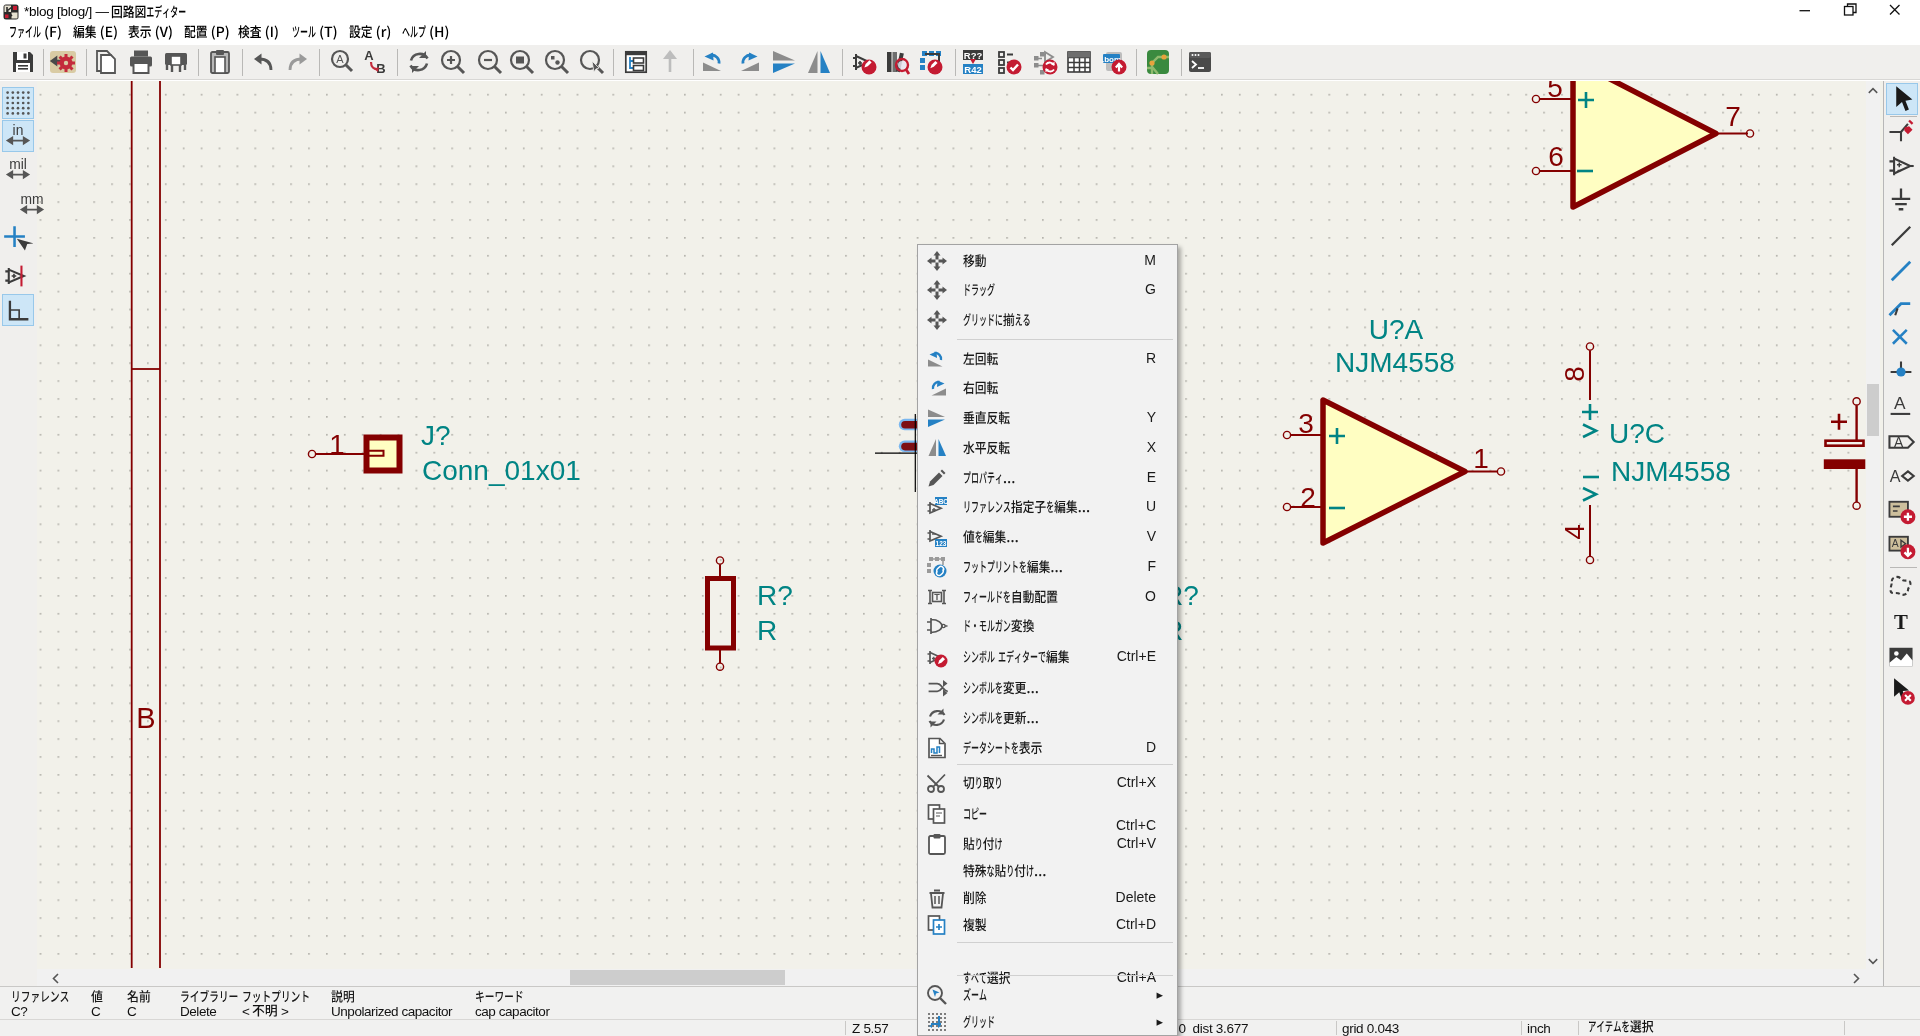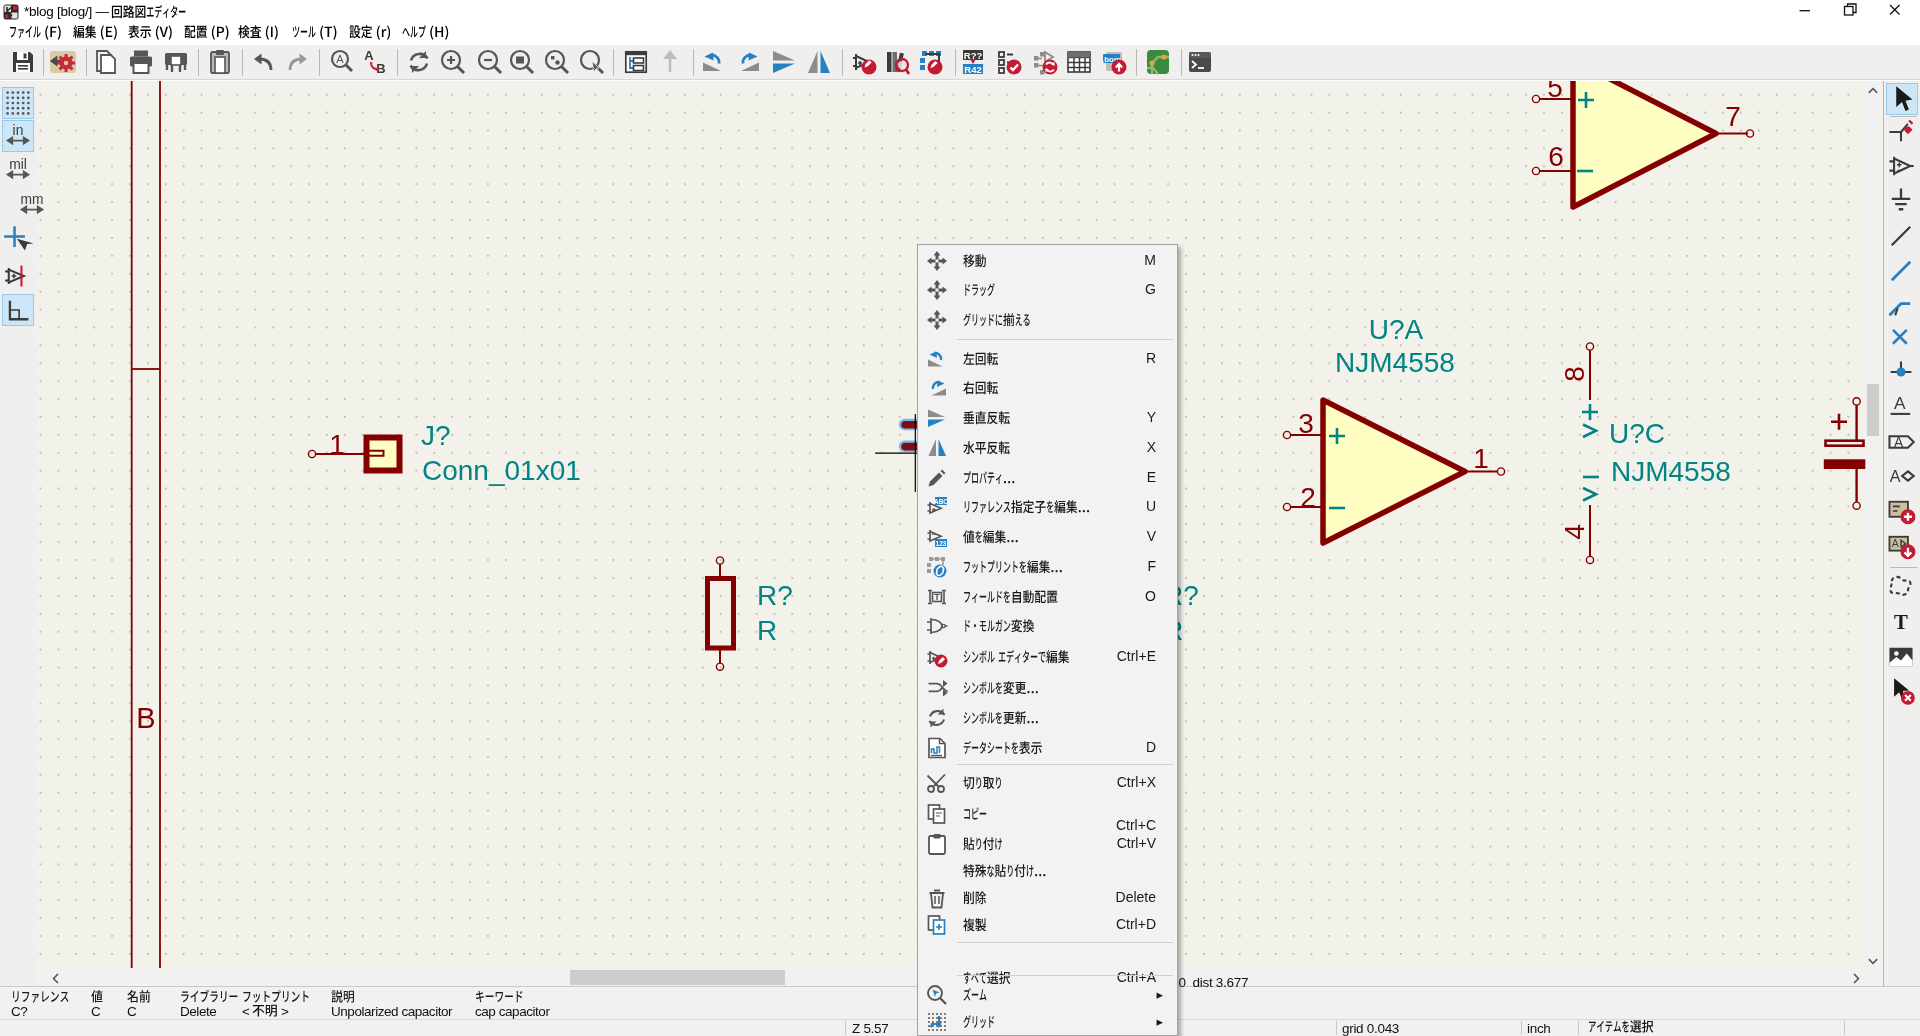--- a/index.html
+++ b/index.html
@@ -533,21 +533,21 @@
 <span class="sbtxt" style="left:180px;top:1004px;font-size:13.5px;letter-spacing:-0.45px">Delete</span>
 <span class="sbtxt" style="left:331px;top:1004px;font-size:13.5px;letter-spacing:-0.45px">Unpolarized capacitor</span>
 <span class="sbtxt" style="left:475px;top:1004px;font-size:13.5px;letter-spacing:-0.45px">cap capacitor</span>
 <span class="sbtxt" style="left:242px;top:1004px;font-size:13.5px">&lt;</span>
 <svg class="jps " style="left:252px;top:1001.5px" width="25.65" height="18.9" viewBox="0 -13.5 25.65 18.9">
     <path d="M0.9 -10.5H12V-9.2H0.9ZM7.1 -6.3 8 -7.1Q8.6 -6.7 9.2 -6.3Q9.8 -5.8 10.4 -5.3Q11 -4.8 11.5 -4.3Q12 -3.9 12.4 -3.5L11.4 -2.5Q11.1 -2.9 10.6 -3.4Q10.1 -3.8 9.5 -4.4Q8.9 -4.9 8.3 -5.4Q7.7 -5.9 7.1 -6.3ZM6.7 -10 8.1 -9.5Q7.4 -8.1 6.3 -6.8Q5.3 -5.4 4.1 -4.3Q2.8 -3.2 1.3 -2.4Q1.2 -2.5 1.1 -2.7Q0.9 -2.9 0.8 -3.2Q0.6 -3.4 0.5 -3.5Q1.6 -4 2.5 -4.8Q3.4 -5.5 4.2 -6.4Q5.1 -7.2 5.7 -8.1Q6.3 -9.1 6.7 -10ZM5.7 -7.1 7.1 -8.4V-8.4V1.1H5.7Z M14.4 -10.6H18.1V-2.4H14.4V-3.6H17V-9.4H14.4ZM14.5 -7.2H17.5V-6H14.5ZM19.9 -10.8H24V-9.7H19.9ZM19.9 -7.6H24V-6.4H19.9ZM19.8 -4.3H24V-3.2H19.8ZM13.8 -10.6H14.9V-1.2H13.8ZM23.6 -10.8H24.8V-0.4Q24.8 0.1 24.7 0.4Q24.5 0.7 24.2 0.9Q23.9 1 23.3 1.1Q22.8 1.1 21.9 1.1Q21.9 0.9 21.8 0.7Q21.8 0.5 21.7 0.3Q21.6 0 21.5 -0.1Q21.9 -0.1 22.3 -0.1Q22.6 -0.1 22.9 -0.1Q23.2 -0.1 23.3 -0.1Q23.5 -0.1 23.5 -0.2Q23.6 -0.3 23.6 -0.4ZM19.2 -10.8H20.4V-6Q20.4 -5.1 20.3 -4.1Q20.2 -3.2 19.9 -2.2Q19.6 -1.2 19.1 -0.3Q18.6 0.5 17.7 1.2Q17.6 1.1 17.4 0.9Q17.3 0.8 17.1 0.6Q16.9 0.4 16.8 0.4Q17.6 -0.3 18.1 -1.1Q18.6 -1.8 18.8 -2.7Q19 -3.5 19.1 -4.4Q19.2 -5.2 19.2 -6Z" fill="#111"></path>
   </svg>
 <span class="sbtxt" style="left:281px;top:1004px;font-size:13.5px">&gt;</span>
 <div class="abs" style="left:0;top:1019px;width:1920px;height:1px;background:#d8d7d5"></div>
 <span class="sbtxt" style="left:852px;top:1021px;font-size:13.5px;letter-spacing:-0.3px">Z 5.57</span>
-<span class="sbtxt" style="left:1178.5px;top:975px;font-size:13.5px;letter-spacing:-0.3px">0&nbsp;&nbsp;dist 3.677</span>
+<span class="sbtxt" style="left:1178.5px;top:1021px;font-size:13.5px;letter-spacing:-0.3px">0&nbsp;&nbsp;dist 3.677</span>
 <span class="sbtxt" style="left:1342px;top:1021px;font-size:13.5px;letter-spacing:-0.3px">grid 0.043</span>
 <span class="sbtxt" style="left:1527px;top:1021px;font-size:13.5px;letter-spacing:-0.3px">inch</span>
 <svg class="jps " style="left:1588px;top:1018px" width="65.61" height="18.9" viewBox="0 -13.5 65.61 18.9">
     <path d="M7.9 -9.1Q7.8 -9 7.7 -8.8Q7.7 -8.7 7.6 -8.6Q7.4 -8.1 7.1 -7.4Q6.8 -6.7 6.4 -6Q6 -5.3 5.6 -4.8L4.9 -5.7Q5.1 -6 5.4 -6.4Q5.7 -6.7 5.9 -7.1Q6.1 -7.5 6.3 -7.9Q6.5 -8.2 6.6 -8.5Q6.5 -8.5 6.2 -8.5Q5.9 -8.5 5.5 -8.5Q5.1 -8.5 4.7 -8.5Q4.2 -8.5 3.8 -8.5Q3.4 -8.5 3 -8.5Q2.6 -8.5 2.3 -8.5Q2.1 -8.5 2 -8.5Q1.7 -8.5 1.5 -8.5Q1.3 -8.5 1 -8.5V-9.9Q1.2 -9.9 1.5 -9.9Q1.7 -9.8 2 -9.8Q2.1 -9.8 2.4 -9.8Q2.6 -9.8 3 -9.8Q3.4 -9.8 3.9 -9.8Q4.3 -9.8 4.8 -9.8Q5.2 -9.8 5.6 -9.8Q6 -9.8 6.3 -9.8Q6.6 -9.8 6.7 -9.8Q6.8 -9.8 6.9 -9.8Q7 -9.8 7.2 -9.9Q7.3 -9.9 7.4 -9.9ZM4.5 -7.3Q4.5 -6.3 4.5 -5.3Q4.4 -4.4 4.3 -3.5Q4.2 -2.7 3.9 -2Q3.7 -1.2 3.3 -0.6Q2.8 0.1 2.2 0.6L1.4 -0.4Q1.6 -0.5 1.8 -0.7Q2 -0.8 2.2 -1.1Q2.7 -1.5 2.9 -2.1Q3.2 -2.6 3.4 -3.3Q3.5 -3.9 3.5 -4.7Q3.6 -5.4 3.6 -6.3Q3.6 -6.5 3.6 -6.8Q3.6 -7 3.5 -7.3Z M9 -5Q10.1 -5.5 11 -6.2Q12 -6.8 12.7 -7.5Q13.1 -8 13.5 -8.5Q13.9 -9 14.3 -9.6Q14.7 -10.2 15 -10.7L15.7 -9.7Q15.3 -9 14.9 -8.5Q14.5 -7.9 14 -7.3Q13.5 -6.8 13 -6.3Q12.6 -5.8 12 -5.4Q11.4 -4.9 10.7 -4.5Q10.1 -4 9.4 -3.7ZM12.5 -6.8 13.4 -7.2V-1.1Q13.4 -0.8 13.4 -0.5Q13.4 -0.2 13.5 0.1Q13.5 0.4 13.5 0.5H12.5Q12.5 0.4 12.5 0.1Q12.5 -0.2 12.5 -0.5Q12.5 -0.8 12.5 -1.1Z M18.5 -10.2Q18.7 -10.1 18.9 -10.1Q19.1 -10.1 19.3 -10.1Q19.5 -10.1 19.8 -10.1Q20.1 -10.1 20.6 -10.1Q21 -10.1 21.4 -10.1Q21.9 -10.1 22.2 -10.1Q22.5 -10.1 22.7 -10.1Q22.9 -10.1 23.1 -10.1Q23.3 -10.1 23.5 -10.2V-8.8Q23.3 -8.8 23.1 -8.8Q22.9 -8.8 22.7 -8.8Q22.5 -8.8 22.2 -8.8Q21.9 -8.8 21.4 -8.8Q21 -8.8 20.6 -8.8Q20.1 -8.8 19.8 -8.8Q19.5 -8.8 19.3 -8.8Q19.1 -8.8 18.9 -8.8Q18.7 -8.8 18.5 -8.8ZM17.5 -6.7Q17.7 -6.7 17.9 -6.7Q18.1 -6.7 18.3 -6.7Q18.4 -6.7 18.7 -6.7Q19 -6.7 19.5 -6.7Q19.9 -6.7 20.5 -6.7Q21 -6.7 21.5 -6.7Q22.1 -6.7 22.5 -6.7Q23 -6.7 23.3 -6.7Q23.6 -6.7 23.7 -6.7Q23.9 -6.7 24.1 -6.7Q24.3 -6.7 24.4 -6.7V-5.3Q24.3 -5.4 24.1 -5.4Q23.9 -5.4 23.7 -5.4Q23.6 -5.4 23.3 -5.4Q23 -5.4 22.5 -5.4Q22.1 -5.4 21.5 -5.4Q21 -5.4 20.5 -5.4Q19.9 -5.4 19.5 -5.4Q19 -5.4 18.7 -5.4Q18.4 -5.4 18.3 -5.4Q18.1 -5.4 17.9 -5.4Q17.7 -5.4 17.5 -5.3ZM21.6 -6Q21.6 -4.7 21.5 -3.7Q21.3 -2.6 21.1 -1.8Q20.9 -1.3 20.7 -0.9Q20.4 -0.4 20.1 0Q19.8 0.4 19.4 0.7L18.6 -0.2Q19.1 -0.5 19.5 -1Q19.9 -1.6 20.2 -2.2Q20.5 -3 20.6 -3.9Q20.7 -4.9 20.7 -6Z M29.6 -10.1Q29.5 -9.8 29.4 -9.5Q29.4 -9.2 29.3 -8.7Q29.2 -8.4 29.1 -7.8Q29 -7.2 28.8 -6.5Q28.7 -5.8 28.5 -5Q28.4 -4.2 28.2 -3.5Q28.1 -2.8 27.9 -2.2Q27.8 -1.6 27.7 -1.3L26.7 -1.3Q26.9 -1.7 27 -2.3Q27.1 -2.9 27.3 -3.7Q27.5 -4.4 27.6 -5.2Q27.8 -6 27.9 -6.7Q28.1 -7.5 28.2 -8.1Q28.3 -8.7 28.4 -9.1Q28.4 -9.5 28.5 -9.9Q28.5 -10.2 28.6 -10.5ZM31.2 -5.7Q31.4 -5.1 31.6 -4.4Q31.9 -3.7 32.2 -2.9Q32.4 -2.1 32.6 -1.4Q32.9 -0.7 33 -0.1L32.1 0.5Q32 -0.1 31.8 -0.8Q31.6 -1.6 31.3 -2.4Q31.1 -3.2 30.8 -3.9Q30.6 -4.6 30.3 -5.1ZM26.5 -1.7Q26.8 -1.7 27.2 -1.8Q27.7 -1.8 28.1 -1.9Q28.6 -2 29.1 -2.1Q29.7 -2.1 30.1 -2.2Q30.6 -2.3 31 -2.4Q31.4 -2.5 31.7 -2.6L31.9 -1.2Q31.6 -1.2 31.2 -1.1Q30.8 -1 30.3 -0.9Q29.8 -0.8 29.2 -0.7Q28.7 -0.6 28.2 -0.5Q27.7 -0.4 27.3 -0.4Q26.9 -0.3 26.6 -0.3Q26.4 -0.2 26.2 -0.2Q26 -0.1 25.8 -0.1L25.7 -1.7Q25.9 -1.7 26.1 -1.7Q26.3 -1.7 26.5 -1.7Z M37.4 -10.7Q37.4 -10.4 37.3 -9.8Q37.2 -9.2 37 -8.5Q36.9 -8 36.7 -7.4Q36.5 -6.8 36.3 -6.3Q36.4 -6.4 36.6 -6.5Q36.8 -6.6 37 -6.6Q37.2 -6.7 37.3 -6.7Q37.8 -6.7 38.2 -6.2Q38.5 -5.8 38.5 -4.9Q38.5 -4.6 38.5 -4.2Q38.5 -3.8 38.5 -3.4Q38.5 -3 38.5 -2.6Q38.6 -2.1 38.6 -1.8H37.8Q37.8 -2.1 37.8 -2.4Q37.8 -2.8 37.8 -3.1Q37.8 -3.5 37.8 -3.9Q37.8 -4.2 37.8 -4.5Q37.8 -5.1 37.6 -5.4Q37.3 -5.6 37.1 -5.6Q36.7 -5.6 36.3 -5.4Q35.9 -5.1 35.7 -4.7Q35.5 -4.4 35.3 -4Q35.1 -3.7 34.9 -3.2L34.2 -4.1Q34.8 -5 35.2 -5.8Q35.6 -6.6 35.8 -7.3Q36.1 -8 36.2 -8.7Q36.4 -9.2 36.5 -9.8Q36.5 -10.4 36.6 -10.9ZM34.4 -9.4Q34.8 -9.3 35.2 -9.3Q35.6 -9.2 35.9 -9.2Q36.4 -9.2 37.1 -9.3Q37.7 -9.3 38.4 -9.4Q39.1 -9.5 39.7 -9.7V-8.4Q39.2 -8.3 38.7 -8.2Q38.2 -8.2 37.7 -8.1Q37.2 -8.1 36.7 -8.1Q36.2 -8 35.8 -8Q35.7 -8 35.4 -8Q35.2 -8 34.9 -8.1Q34.7 -8.1 34.4 -8.1ZM40.9 -5.9Q40.8 -5.8 40.7 -5.7Q40.5 -5.6 40.4 -5.5Q40.2 -5.5 40.1 -5.4Q39.7 -5.1 39.1 -4.7Q38.5 -4.3 37.9 -3.8Q37.5 -3.5 37.2 -3.2Q36.9 -2.8 36.8 -2.5Q36.6 -2.1 36.6 -1.7Q36.6 -1.3 36.7 -1.1Q36.8 -0.9 37 -0.8Q37.2 -0.7 37.4 -0.6Q37.7 -0.6 38 -0.6Q38.5 -0.6 39.1 -0.7Q39.8 -0.8 40.3 -0.9L40.3 0.4Q40 0.5 39.6 0.6Q39.2 0.6 38.8 0.7Q38.4 0.7 38 0.7Q37.4 0.7 36.9 0.5Q36.4 0.3 36.1 -0.2Q35.8 -0.6 35.8 -1.5Q35.8 -2.1 36 -2.7Q36.1 -3.2 36.4 -3.6Q36.8 -4 37.1 -4.4Q37.5 -4.8 37.9 -5.1Q38.3 -5.4 38.6 -5.7Q38.9 -5.9 39.2 -6.1Q39.5 -6.3 39.8 -6.5Q40 -6.7 40.2 -6.8Q40.4 -7 40.6 -7.1Z M44.8 -6.1V-1.2H43.7V-4.9H42.3V-6.1ZM44.8 -1.7Q45.2 -1 45.9 -0.7Q46.6 -0.3 47.6 -0.3Q48.1 -0.2 48.9 -0.2Q49.6 -0.2 50.4 -0.2Q51.3 -0.3 52 -0.3Q52.8 -0.3 53.4 -0.4Q53.3 -0.2 53.3 -0Q53.2 0.2 53.1 0.4Q53.1 0.7 53 0.8Q52.5 0.9 51.8 0.9Q51.1 0.9 50.3 0.9Q49.5 0.9 48.8 0.9Q48.1 0.9 47.6 0.9Q46.5 0.8 45.7 0.5Q44.9 0.1 44.3 -0.7Q43.9 -0.3 43.6 0.1Q43.2 0.6 42.8 1L42.2 -0.2Q42.6 -0.5 43 -0.9Q43.4 -1.3 43.8 -1.7ZM42.3 -10.4 43.2 -11.1Q43.6 -10.8 43.9 -10.4Q44.2 -10 44.5 -9.6Q44.8 -9.2 45 -8.8L44 -8.1Q43.9 -8.5 43.6 -8.9Q43.3 -9.3 43 -9.7Q42.7 -10.1 42.3 -10.4ZM45.6 -5.8H52.8V-4.8H45.6ZM45.2 -3.7H53.2V-2.7H45.2ZM47.3 -6.6H48.3V-3.2H47.3ZM50 -6.6H51.1V-3.2H50ZM45.9 -9.3H47.8V-10.1H45.4V-10.9H48.8V-8.5H45.9ZM45.6 -9.3H46.5V-8Q46.5 -7.8 46.6 -7.7Q46.7 -7.7 46.9 -7.7Q47 -7.7 47.1 -7.7Q47.3 -7.7 47.5 -7.7Q47.7 -7.7 47.8 -7.7Q48 -7.7 48.1 -7.7Q48.3 -7.7 48.3 -7.8Q48.4 -7.9 48.4 -8.2Q48.6 -8.1 48.8 -8.1Q49 -8 49.2 -7.9Q49.1 -7.2 48.9 -7Q48.7 -6.8 48.2 -6.8Q48.1 -6.8 47.9 -6.8Q47.7 -6.8 47.5 -6.8Q47.3 -6.8 47.1 -6.8Q46.9 -6.8 46.8 -6.8Q46.3 -6.8 46.1 -6.9Q45.8 -7 45.7 -7.2Q45.6 -7.5 45.6 -8ZM49.8 -9.3H51.7V-10.1H49.3V-10.9H52.7V-8.5H49.8ZM49.5 -9.3H50.4V-8Q50.4 -7.8 50.5 -7.7Q50.6 -7.7 50.9 -7.7Q50.9 -7.7 51.1 -7.7Q51.2 -7.7 51.4 -7.7Q51.7 -7.7 51.8 -7.7Q52 -7.7 52.1 -7.7Q52.3 -7.7 52.3 -7.8Q52.4 -7.9 52.4 -8.3Q52.6 -8.2 52.8 -8.1Q53.1 -8 53.2 -8Q53.2 -7.3 52.9 -7Q52.7 -6.8 52.2 -6.8Q52.1 -6.8 51.9 -6.8Q51.7 -6.8 51.5 -6.8Q51.2 -6.8 51 -6.8Q50.8 -6.8 50.7 -6.8Q50.3 -6.8 50 -6.9Q49.7 -7 49.6 -7.2Q49.5 -7.5 49.5 -8ZM49.8 -2.1 50.6 -2.7Q51.1 -2.4 51.5 -2.2Q52 -1.9 52.4 -1.6Q52.8 -1.3 53.1 -1.1L51.9 -0.6Q51.6 -0.9 51 -1.4Q50.4 -1.8 49.8 -2.1ZM47.7 -2.7 48.7 -2.3Q48.2 -1.8 47.5 -1.4Q46.9 -0.9 46.3 -0.6Q46.2 -0.7 46 -0.9Q45.9 -1 45.7 -1.1Q45.6 -1.3 45.5 -1.4Q46.1 -1.6 46.7 -2Q47.3 -2.3 47.7 -2.7Z M59.1 -10.6H60.2V-6Q60.2 -5.2 60.2 -4.2Q60.1 -3.3 59.9 -2.3Q59.7 -1.4 59.3 -0.5Q59 0.4 58.4 1.1Q58.3 1 58.1 0.8Q57.9 0.7 57.8 0.5Q57.6 0.4 57.5 0.3Q58.1 -0.4 58.4 -1.2Q58.7 -1.9 58.9 -2.8Q59 -3.6 59.1 -4.4Q59.1 -5.3 59.1 -6ZM62.5 -5.5Q62.7 -4.2 63.1 -3.1Q63.4 -2.1 64 -1.2Q64.6 -0.4 65.4 0Q65.3 0.2 65.1 0.4Q65 0.6 64.8 0.8Q64.7 1 64.6 1.2Q63.7 0.6 63.1 -0.4Q62.5 -1.3 62.1 -2.5Q61.7 -3.8 61.4 -5.3ZM59.5 -10.6H64.8V-5H59.5V-6.2H63.6V-9.4H59.5ZM54.2 -8.7H58.6V-7.5H54.2ZM55.9 -11.4H57V-0.3Q57 0.2 56.9 0.5Q56.8 0.7 56.5 0.9Q56.2 1 55.8 1.1Q55.4 1.1 54.7 1.1Q54.7 0.9 54.6 0.5Q54.5 0.2 54.3 -0.1Q54.8 -0 55.2 -0Q55.6 -0 55.7 -0Q55.8 -0.1 55.9 -0.1Q55.9 -0.2 55.9 -0.3ZM54.1 -4.4Q54.7 -4.5 55.4 -4.7Q56.1 -4.9 56.9 -5.1Q57.7 -5.3 58.6 -5.5L58.6 -4.3Q57.5 -4 56.4 -3.7Q55.3 -3.4 54.3 -3.2Z" fill="#111"></path>
   </svg>
 <div class="sbsep" style="left:845px"></div>
 <div class="sbsep" style="left:1336px"></div>
 <div class="sbsep" style="left:1521px"></div>
 <div class="sbsep" style="left:1578px"></div>
 <div class="sbsep" style="left:1844px"></div>

